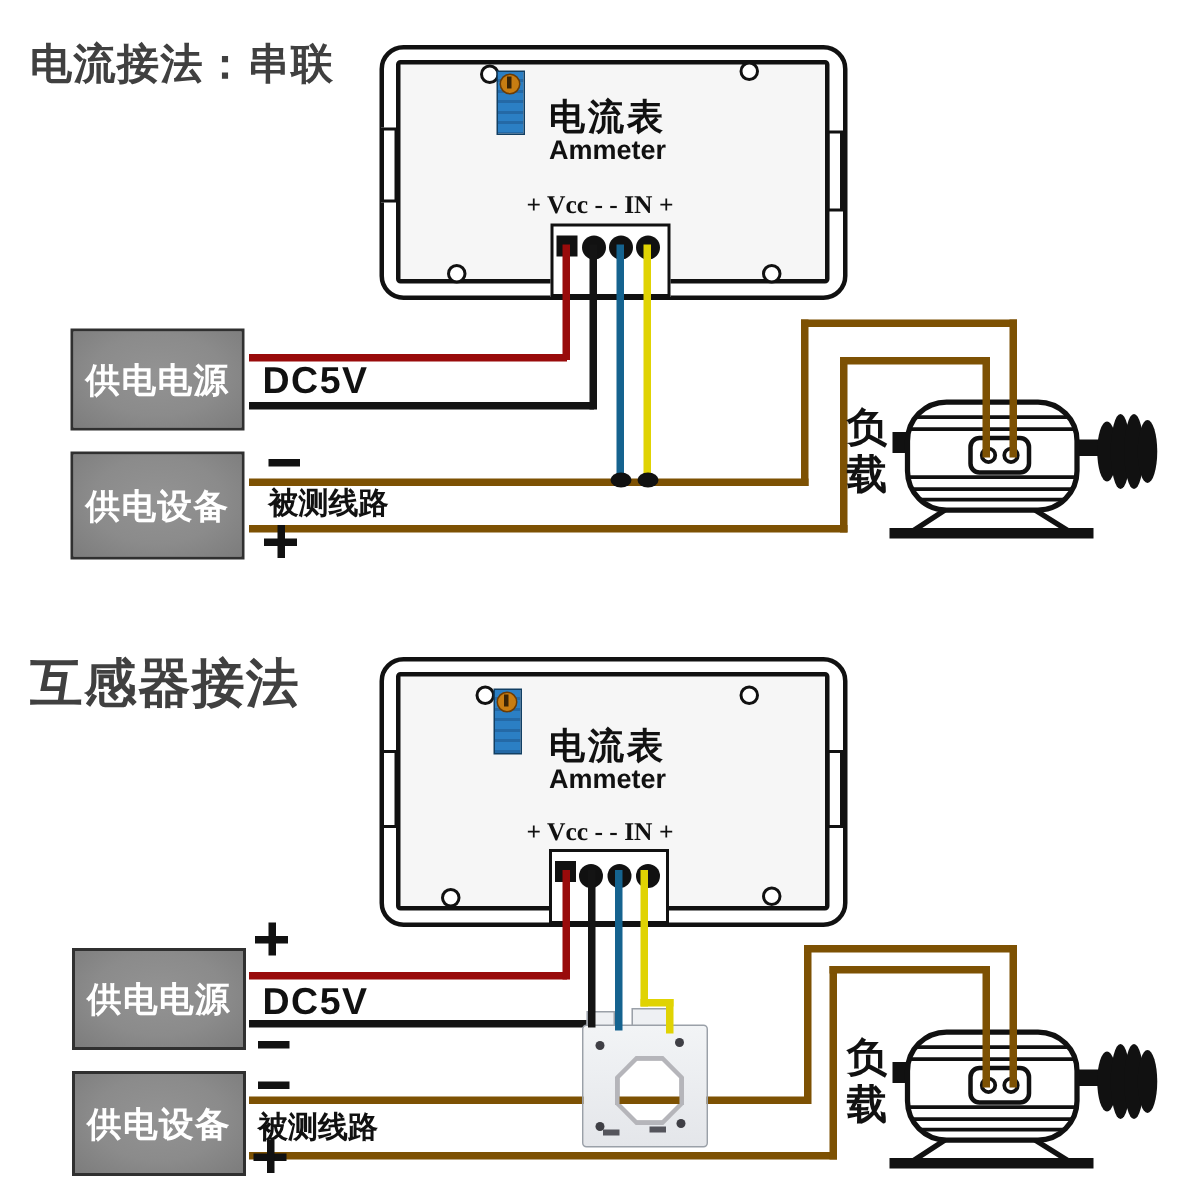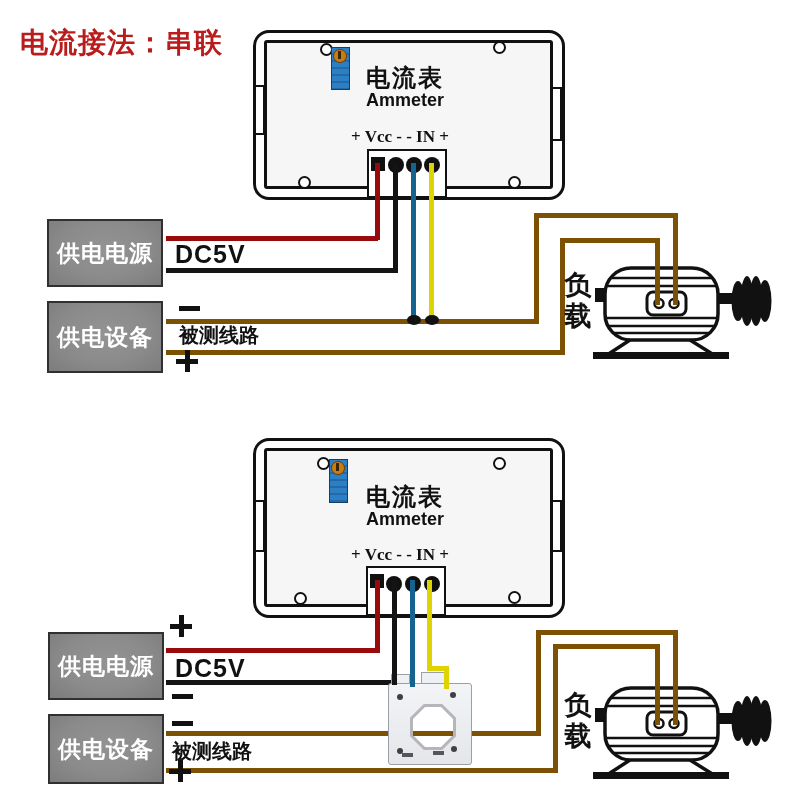--- a/index.html
+++ b/index.html
@@ -1,19 +1,19 @@
 <!DOCTYPE html>
 <html><head>
 <meta charset="utf-8">
 <style>
   html,body{margin:0;padding:0;background:#fff;}
   #stage{position:relative;width:800px;height:800px;background:#fff;overflow:hidden;
          font-family:"Liberation Sans","DejaVu Sans",sans-serif;color:#141414;}
   .wire{position:absolute;}
-  .title{position:absolute;font-weight:600;color:#b91c1c;letter-spacing:1px;}
+  .title{position:absolute;font-weight:600;color:#404040;letter-spacing:1px;}
   
   .panel-outer{position:absolute;border:3px solid #111;border-radius:16px;background:#fff;}
   .panel-inner{position:absolute;border:3px solid #111;border-radius:3px;background:#f6f6f6;}
   .panel-tab{position:absolute;border:2px solid #111;background:#fff;}
   .screw{position:absolute;width:9px;height:9px;border:2.5px solid #111;border-radius:50%;background:#fff;}
   .pot{position:absolute;width:17px;height:41px;border:1.5px solid #123f63;
        background:repeating-linear-gradient(180deg,#2b7fc4 0 5px,#2469a6 5px 7px);}
   .pot-knob{position:absolute;width:12px;height:12px;border-radius:50%;background:#c87d12;border:1.5px solid #6b3c05;}
   .pot-slot{position:absolute;width:2.5px;height:8px;background:#3a2405;}
   .amm-cn{position:absolute;font-size:24px;font-weight:700;letter-spacing:2px;color:#111;}
@@ -124,20 +124,21 @@
       <line x1="15" y1="56" x2="132" y2="56"></line>
         <line x1="15" y1="64" x2="132" y2="64"></line>
         <line x1="15" y1="71" x2="132" y2="71"></line>
     </g>
     <rect x="59" y="30" width="39" height="23" rx="6" fill="#fff" stroke="#111" stroke-width="3"></rect>
     <circle cx="71" cy="41.5" r="4.5" fill="#fff" stroke="#111" stroke-width="2.5"></circle>
     <circle cx="86" cy="41.5" r="4.5" fill="#fff" stroke="#111" stroke-width="2.5"></circle>
   </svg>
   <div class="load-label" style="left:563px;top:270px;">负载</div>
 
+  <div class="title" style="left:20px;top:432px;font-size:35px;">互感器接法</div>
 
   <div class="panel-outer" style="left:253px;top:438px;width:306px;height:174px;"></div>
   <div class="panel-tab" style="left:254px;top:500px;width:7px;height:48px;"></div>
   <div class="panel-tab" style="left:551px;top:500px;width:7px;height:48px;"></div>
   <div class="panel-inner" style="left:264px;top:448px;width:283px;height:153px;"></div>
   <div class="screw" style="left:317px;top:457px;"></div>
   <div class="screw" style="left:493px;top:457px;"></div>
   <div class="screw" style="left:294px;top:592px;"></div>
   <div class="screw" style="left:508px;top:591px;"></div>
   <div class="pot" style="left:329px;top:459px;height:42px;"></div>

